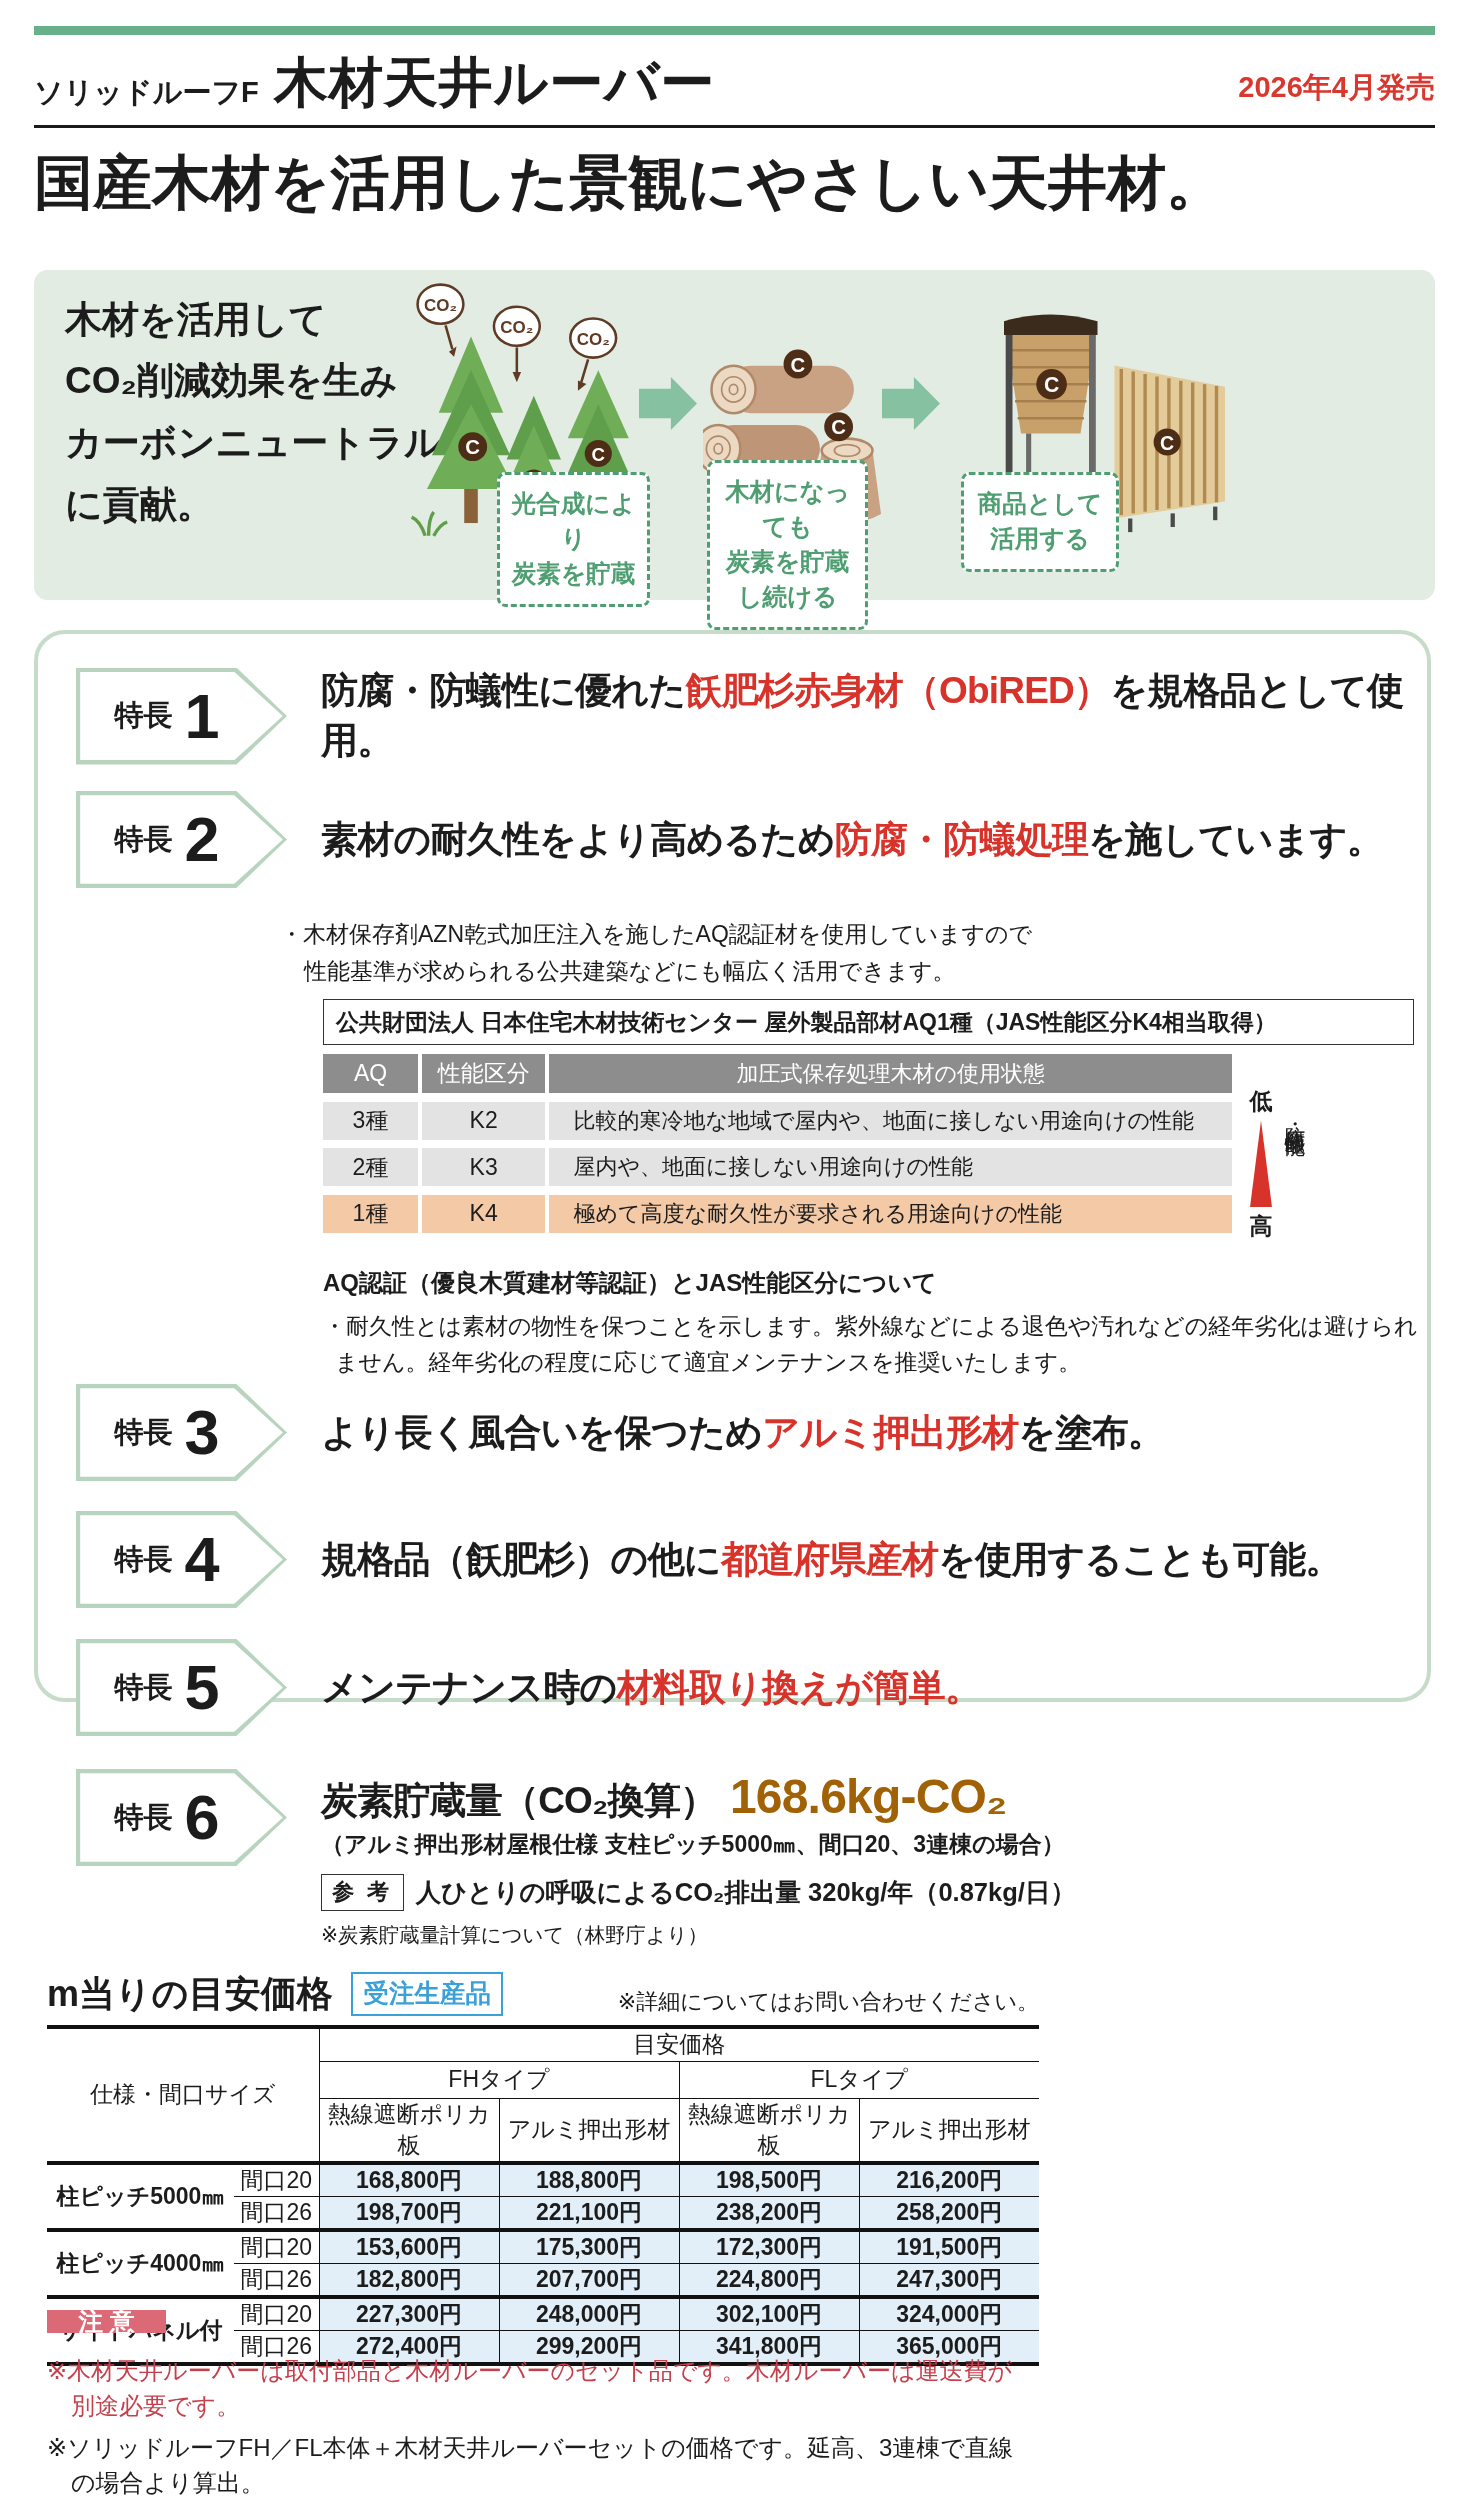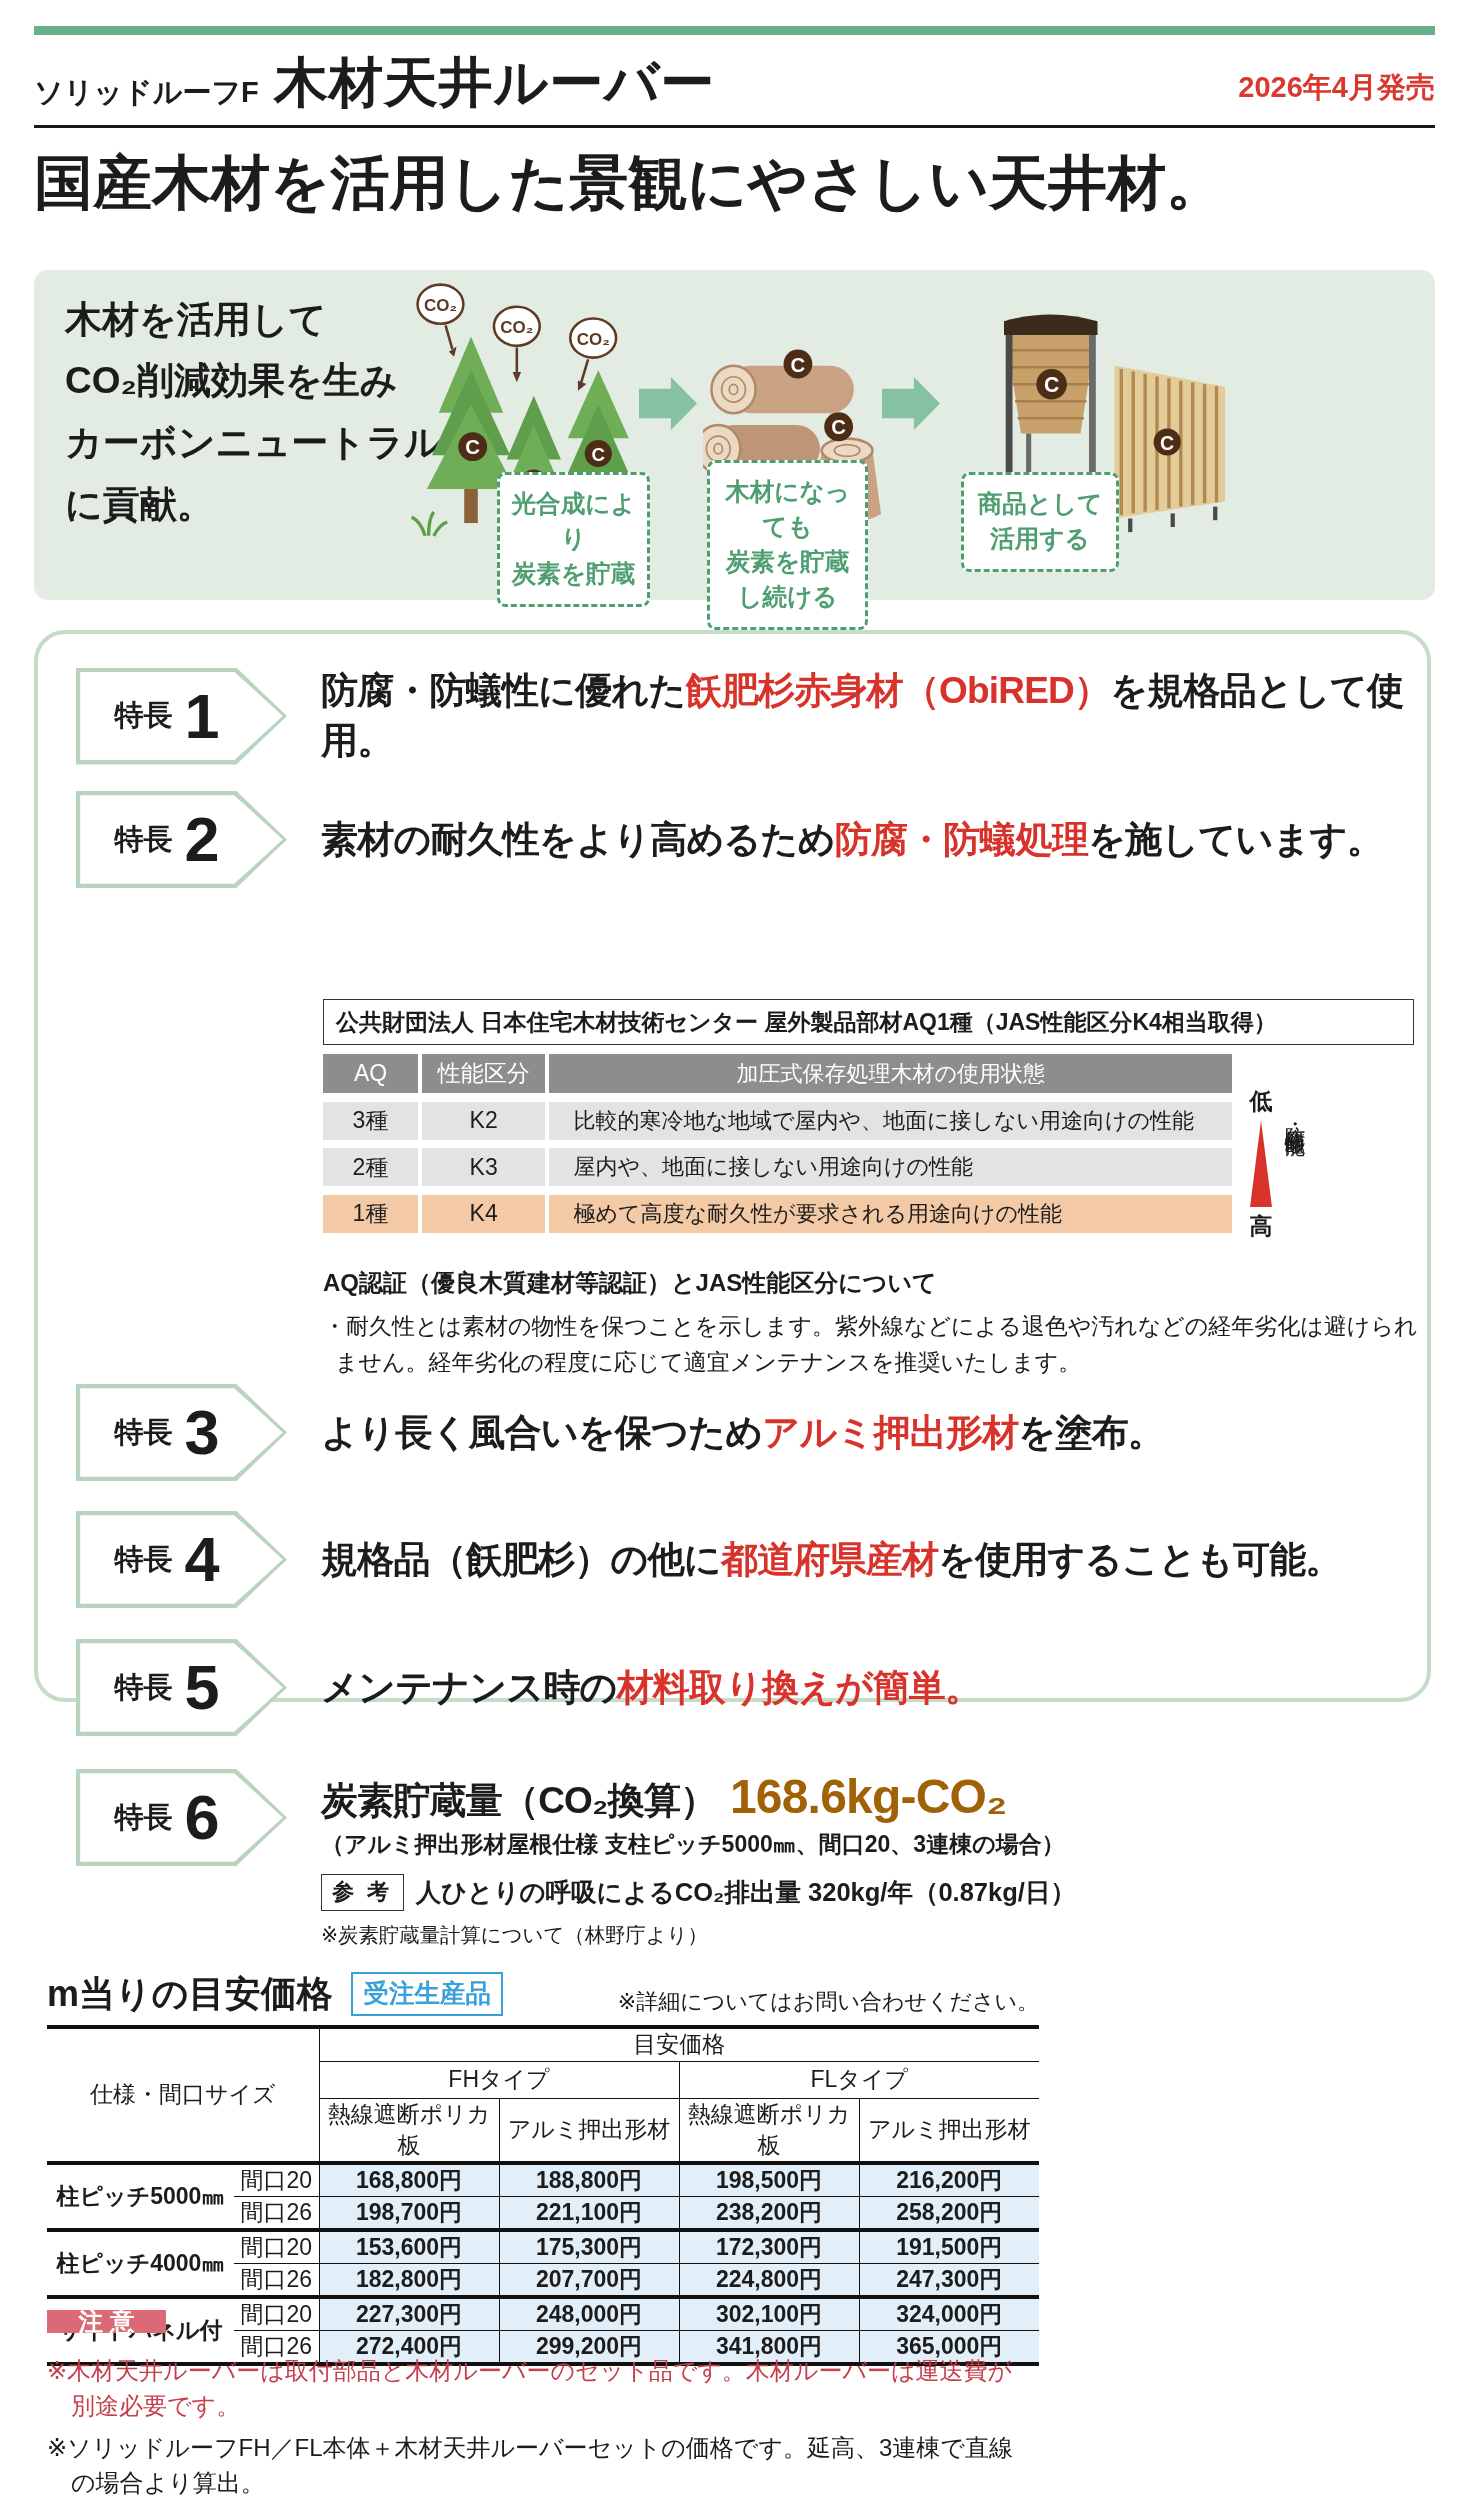--- a/index.html
+++ b/index.html
@@ -281,20 +281,24 @@
           <div class="chev-in">
         <span class="chev-label">特長</span>
         <span class="chev-num">2</span>
       </div>
         </div>
       <div class="feat-text">
         <span>素材の耐久性をより高めるため</span><span class="red">防腐・防蟻処理</span><span>を施しています。</span>
       </div>
     </div>
 
+    <div class="f2-notes">
+      <div>・木材保存剤AZN乾式加圧注入を施したAQ認証材を使用していますので</div>
+      <div class="indent">性能基準が求められる公共建築などにも幅広く活用できます。</div>
+    </div>
 
     <div class="aq-cert">公共財団法人 日本住宅木材技術センター 屋外製品部材AQ1種（JAS性能区分K4相当取得）</div>
 
     <div class="aq-table">
       <div class="aq-tr head">
         <div class="aq-c1">AQ</div>
         <div class="aq-c2">性能区分</div>
         <div class="aq-c3">加圧式保存処理木材の使用状態</div>
       </div>
       <div class="aq-tr row-gray">

